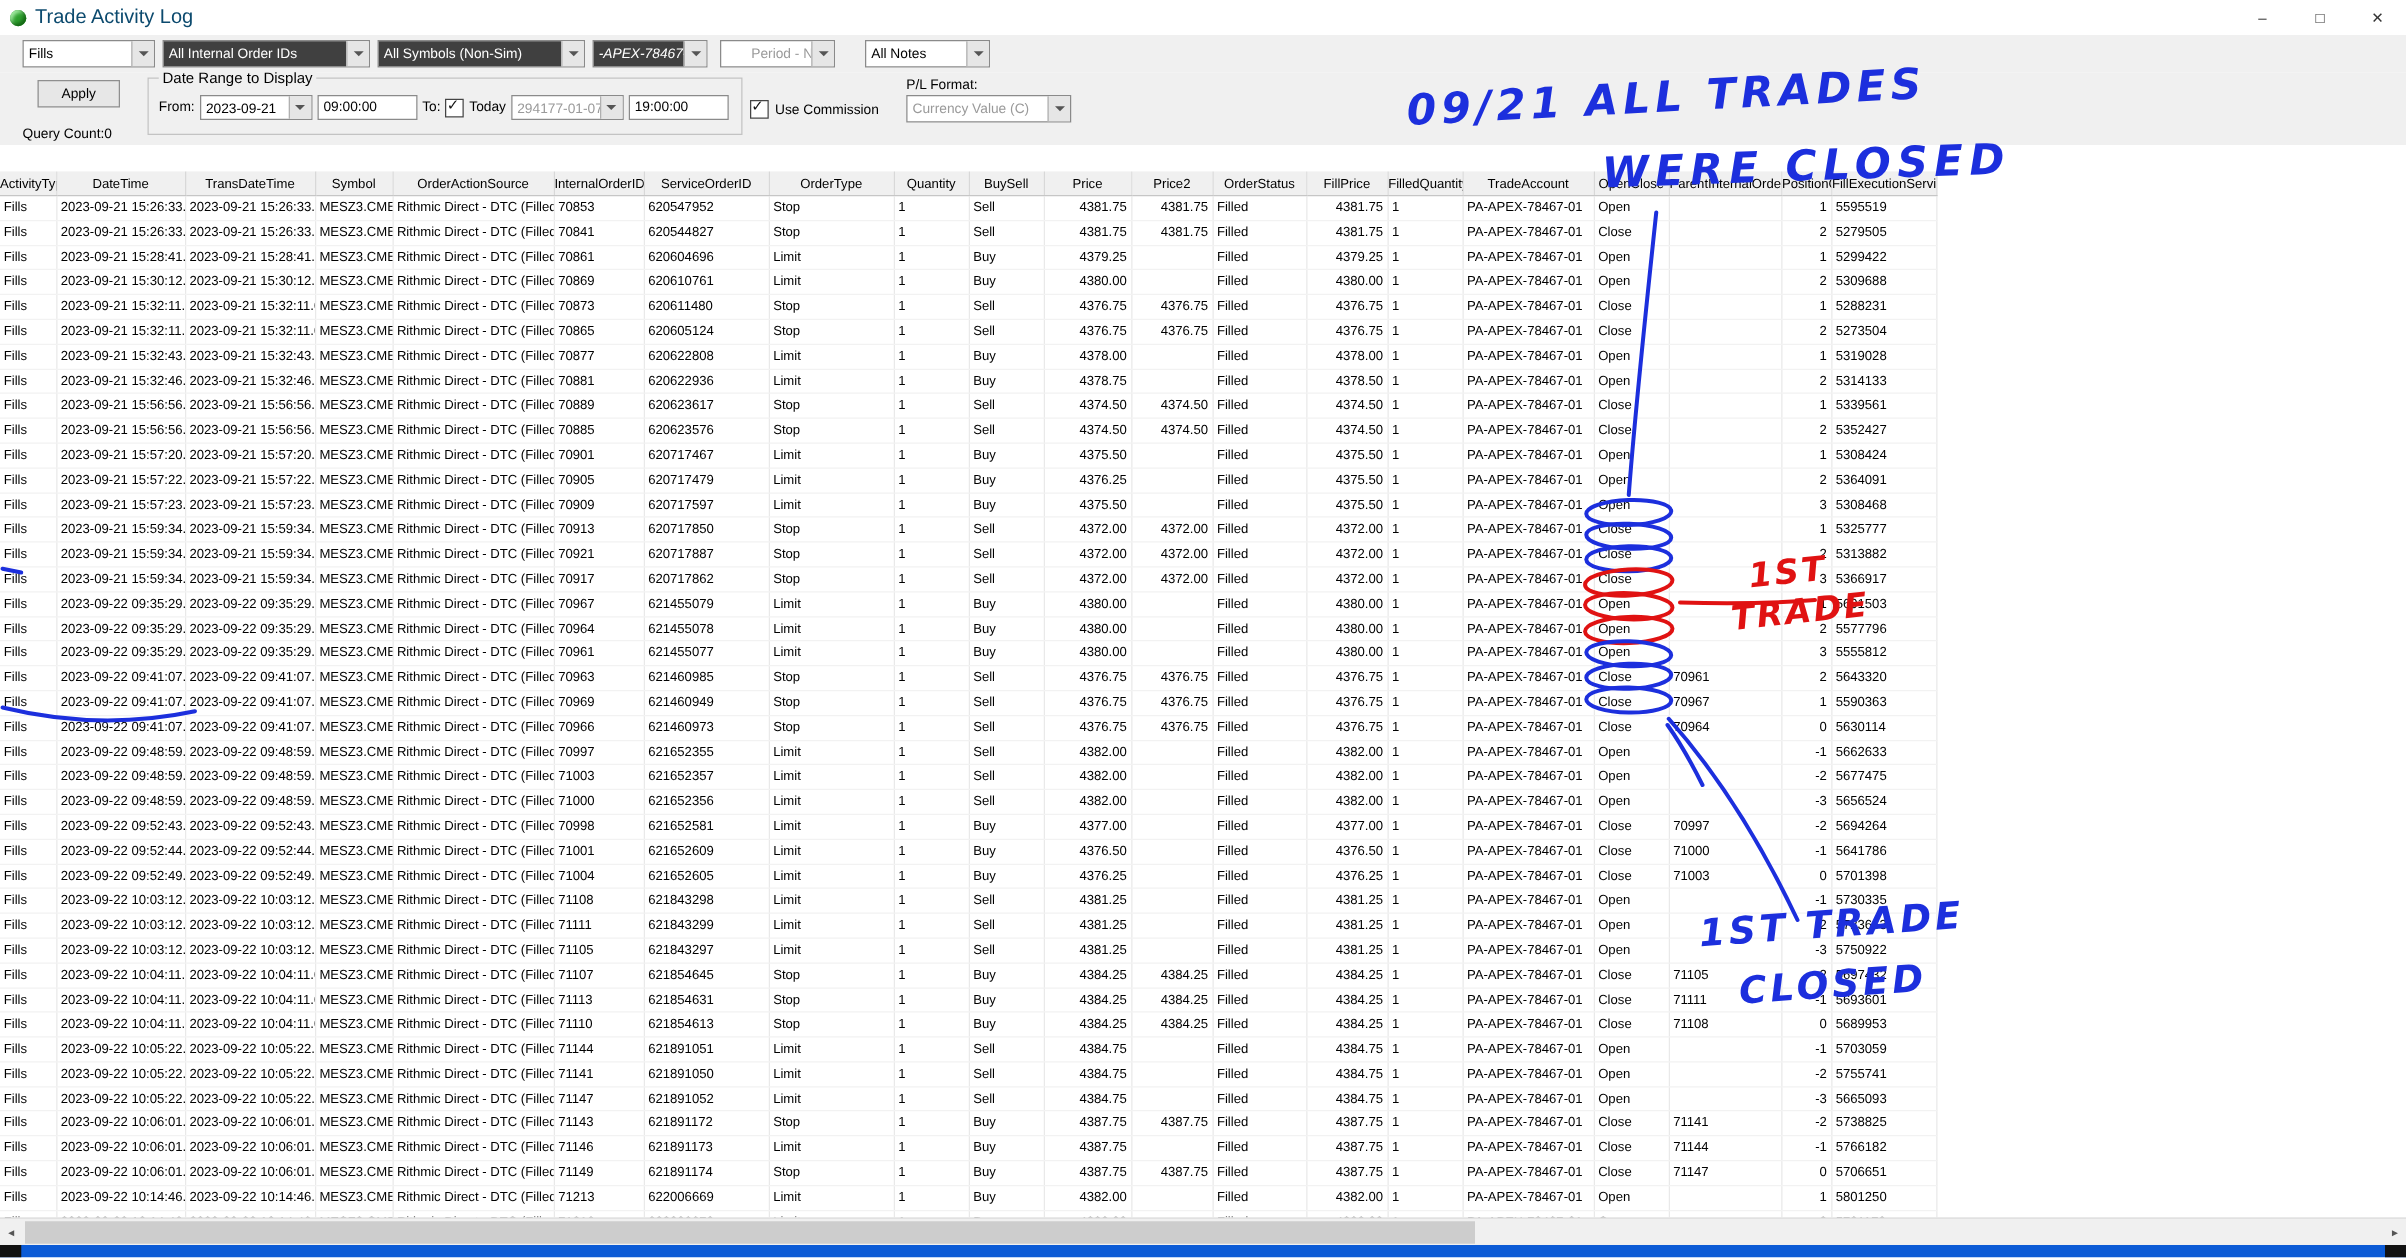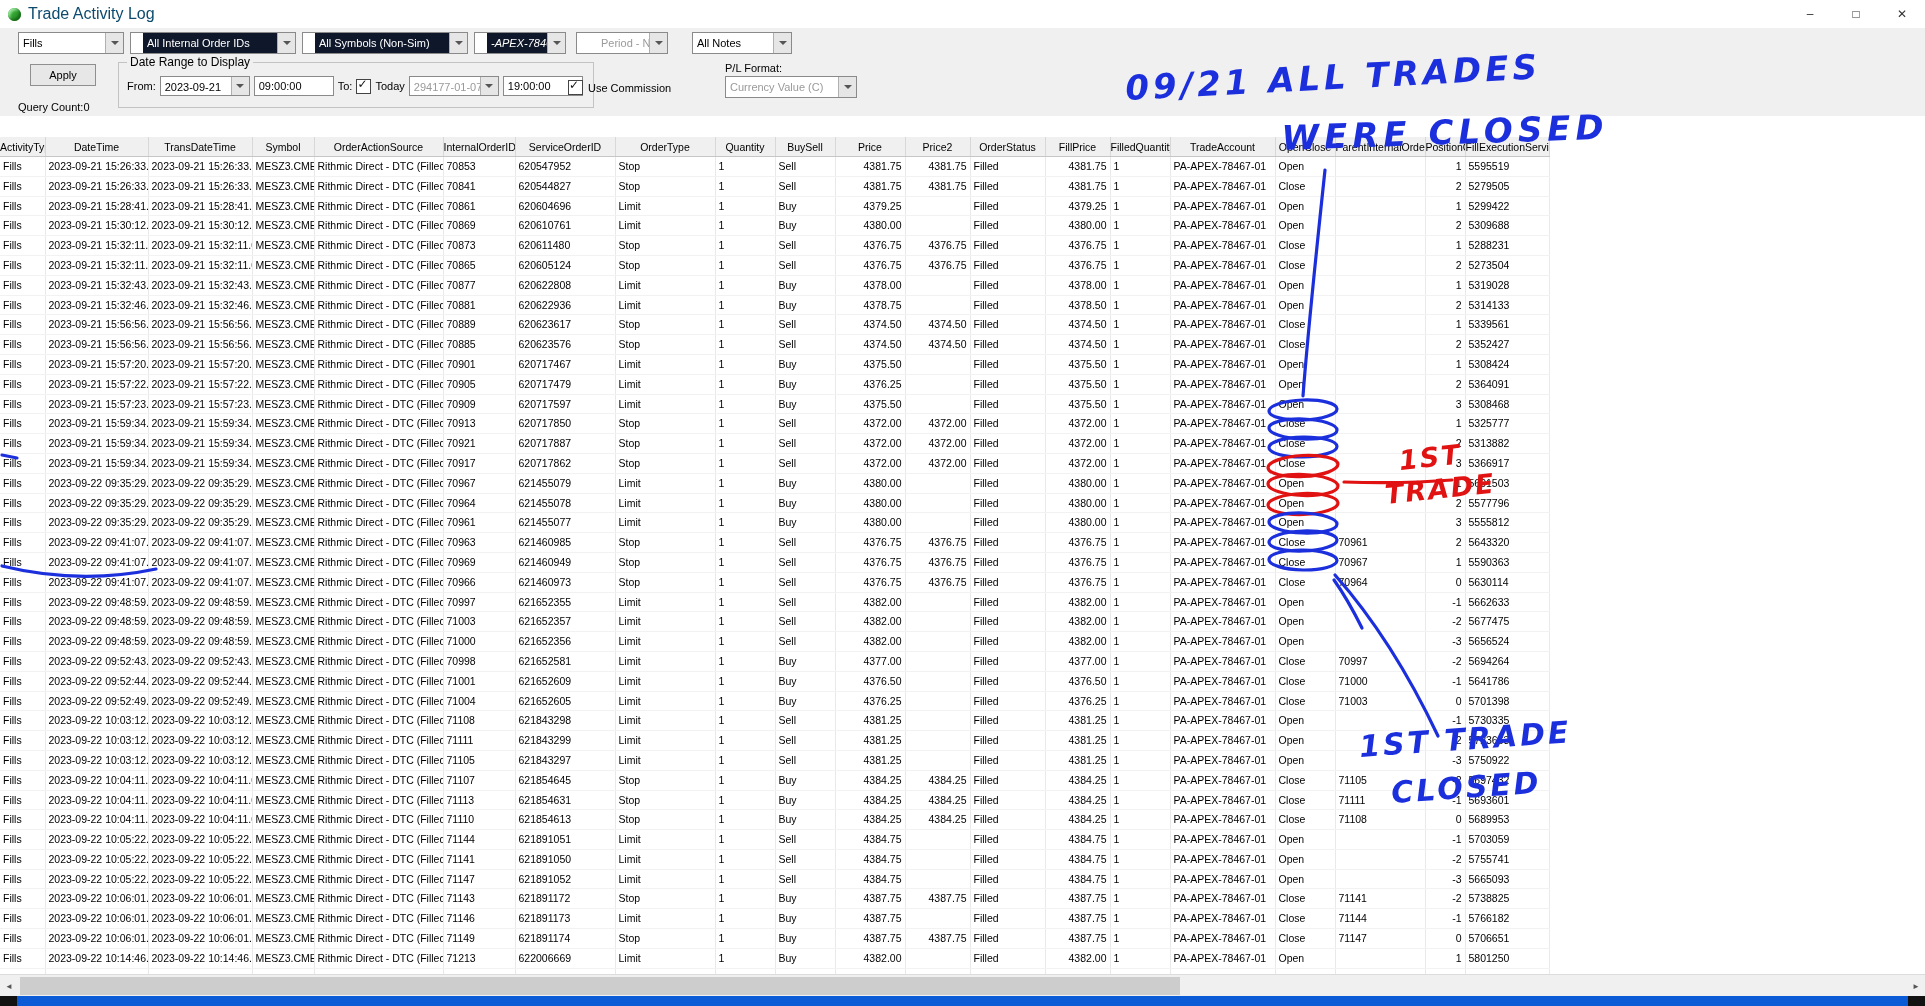--- a/index.html
+++ b/index.html
@@ -22,39 +22,39 @@
   .menu-item{white-space:nowrap;}
 
   
   .filter-row{height:30px;background:#f0f0f0;display:flex;align-items:center;
               padding-left:18px;gap:6px;}
   .combo{height:22px;border:1px solid #8a8a8a;background:#fff;display:flex;box-sizing:border-box;}
   .combo-text{flex:1;font-size:11px;line-height:20px;padding:0 4px;white-space:nowrap;overflow:hidden;}
   .combo-arrow{width:17px;background:#e6e6e6;border-left:1px solid #b0b0b0;
                display:flex;align-items:center;justify-content:center;}
   .combo-arrow::after{content:"";border:4px solid transparent;border-top-color:#555;margin-top:4px;}
-  .combo.blue .combo-text{background:#0f172a;color:#fff;margin-left:12px;}
+  .combo.blue .combo-text{background:#404040;color:#fff;}
   .combo.disabled .combo-text{color:#9a9a9a;}
   .w-fills{width:106px;} .w-ids{width:166px;} .w-sym{width:166px;}
   .w-acct{width:92px;font-style:italic;} .w-period{width:92px;margin-left:4px;padding-left:20px;} .w-notes{width:100px;margin-left:18px;}
 
   
   .toolbar2{position:relative;height:58px;background:#f0f0f0;font-size:11px;}
   .apply-btn{position:absolute;left:30px;top:6px;width:64px;height:20px;background:#e7e7e7;
              border:1px solid #8f8f8f;display:flex;align-items:center;justify-content:center;font-size:11px;}
   .groupbox{position:absolute;left:118px;top:4px;width:474px;height:44px;border:1px solid #c3c3c3;}
   .groupbox-label{position:absolute;top:-8px;left:8px;background:#f0f0f0;padding:0 3px;font-size:12px;}
   .groupbox-row{position:absolute;left:8px;top:13px;display:flex;align-items:center;gap:4px;}
   .textfield{height:20px;border:1px solid #8a8a8a;background:#fff;font-size:11px;
              font-family:"Liberation Sans","DejaVu Sans",sans-serif;padding:0 4px;box-sizing:border-box;}
   .tf-time{width:80px;}
   .combo-sm{width:90px;height:20px;}
   .checkbox{width:13px;height:13px;border:1px solid #444;background:#fff;position:relative;flex:none;}
   .checkbox.checked::after{content:"✓";position:absolute;top:-3px;left:0px;font-size:12px;color:#111;}
-  .usecomm{position:absolute;left:568px;top:22px;display:flex;align-items:center;gap:5px;}
+  .usecomm{position:absolute;left:600px;top:22px;display:flex;align-items:center;gap:5px;}
   .pl-label{position:absolute;left:725px;top:4px;}
   .pl-combo{position:absolute;left:725px;top:18px;width:132px;}
   .query-count{position:absolute;left:18px;bottom:3px;font-size:11px;}
 
   
   .grid-area{position:absolute;top:137px;left:0;width:1925px;height:837px;background:#fff;overflow:hidden;}
   table.grid{border-collapse:collapse;table-layout:fixed;width:1549px;font-size:10.5px;}
   table.grid th{height:19px;background:#f0f0f0;border-right:1px solid #d8d8d8;border-bottom:1px solid #c6c6c6;
                 font-weight:normal;overflow:hidden;white-space:nowrap;text-align:center;padding:0;font-size:10.5px;}
   table.grid td{height:18.8px;line-height:18.8px;border-right:1px solid #e9e9e9;border-bottom:1px solid #f2f2f2;

